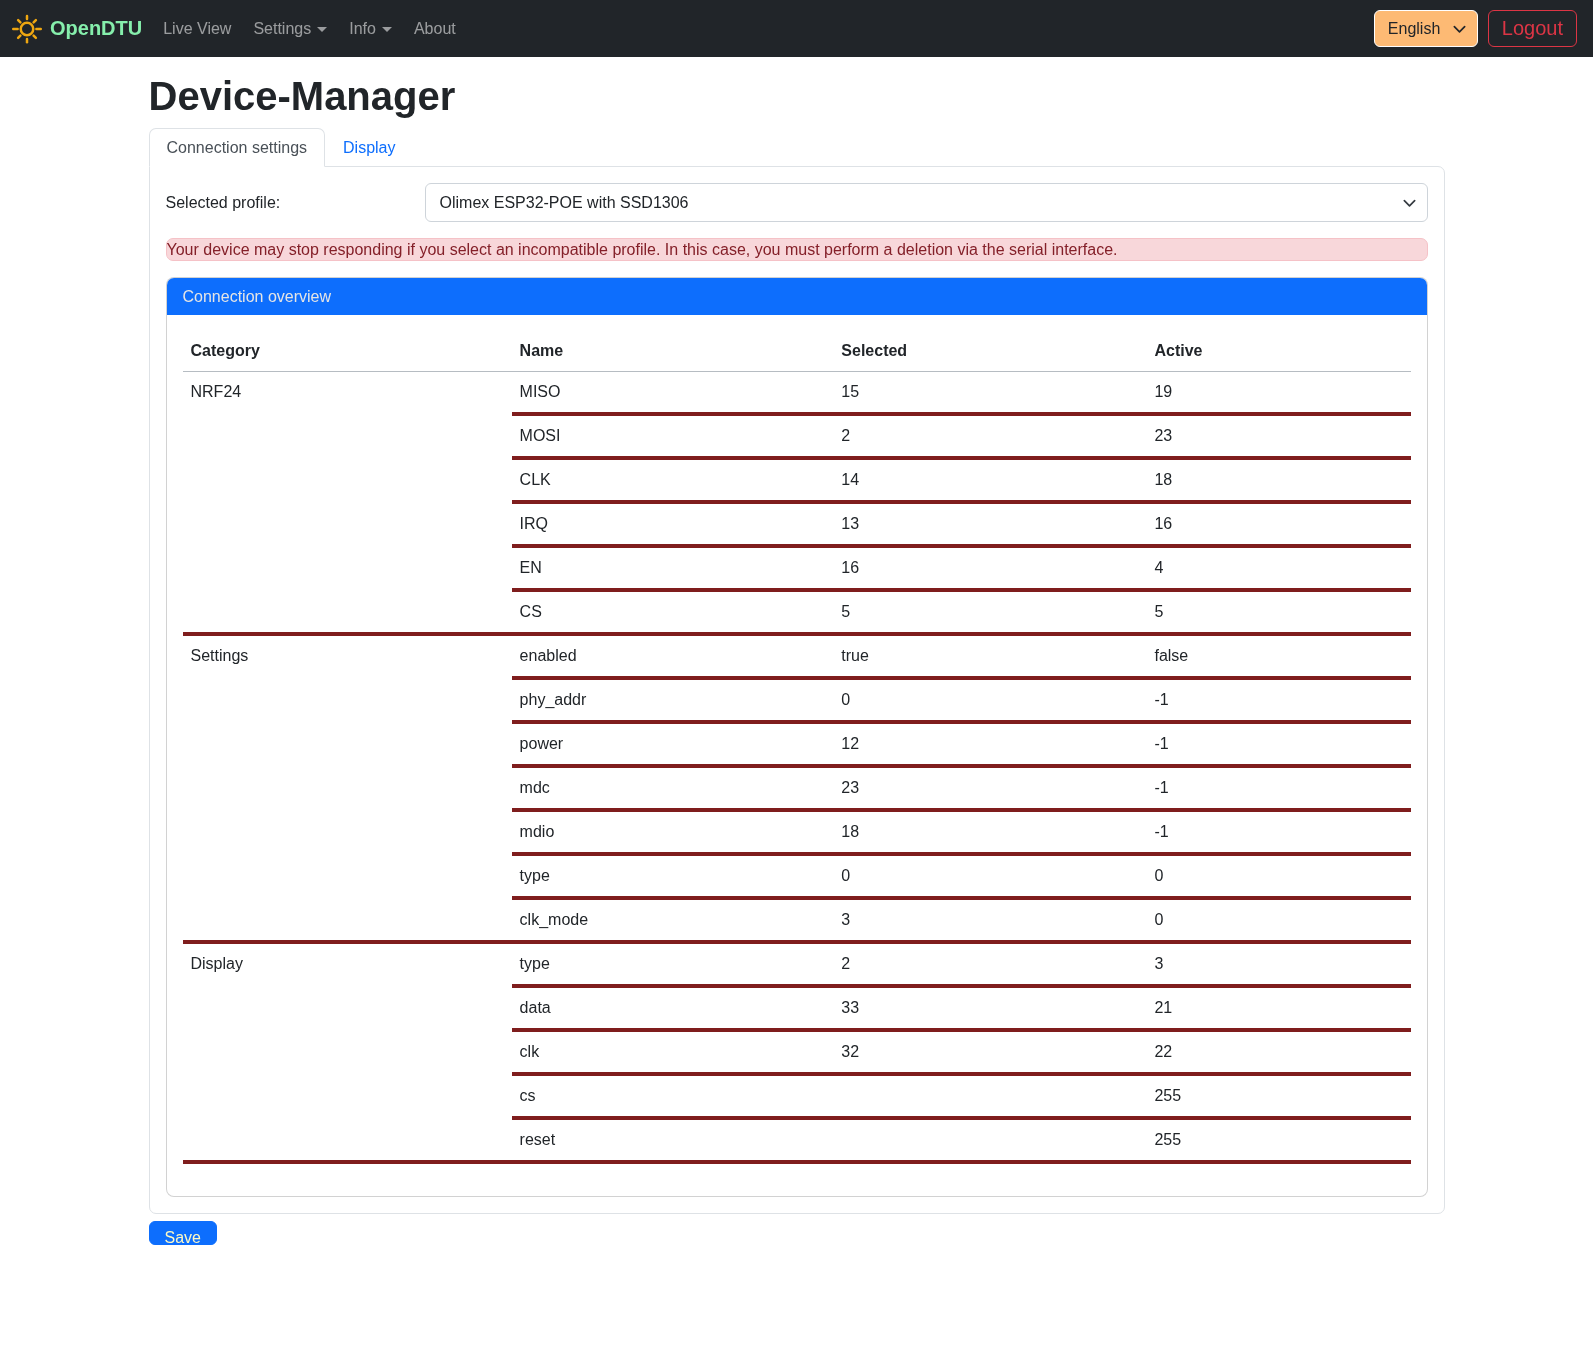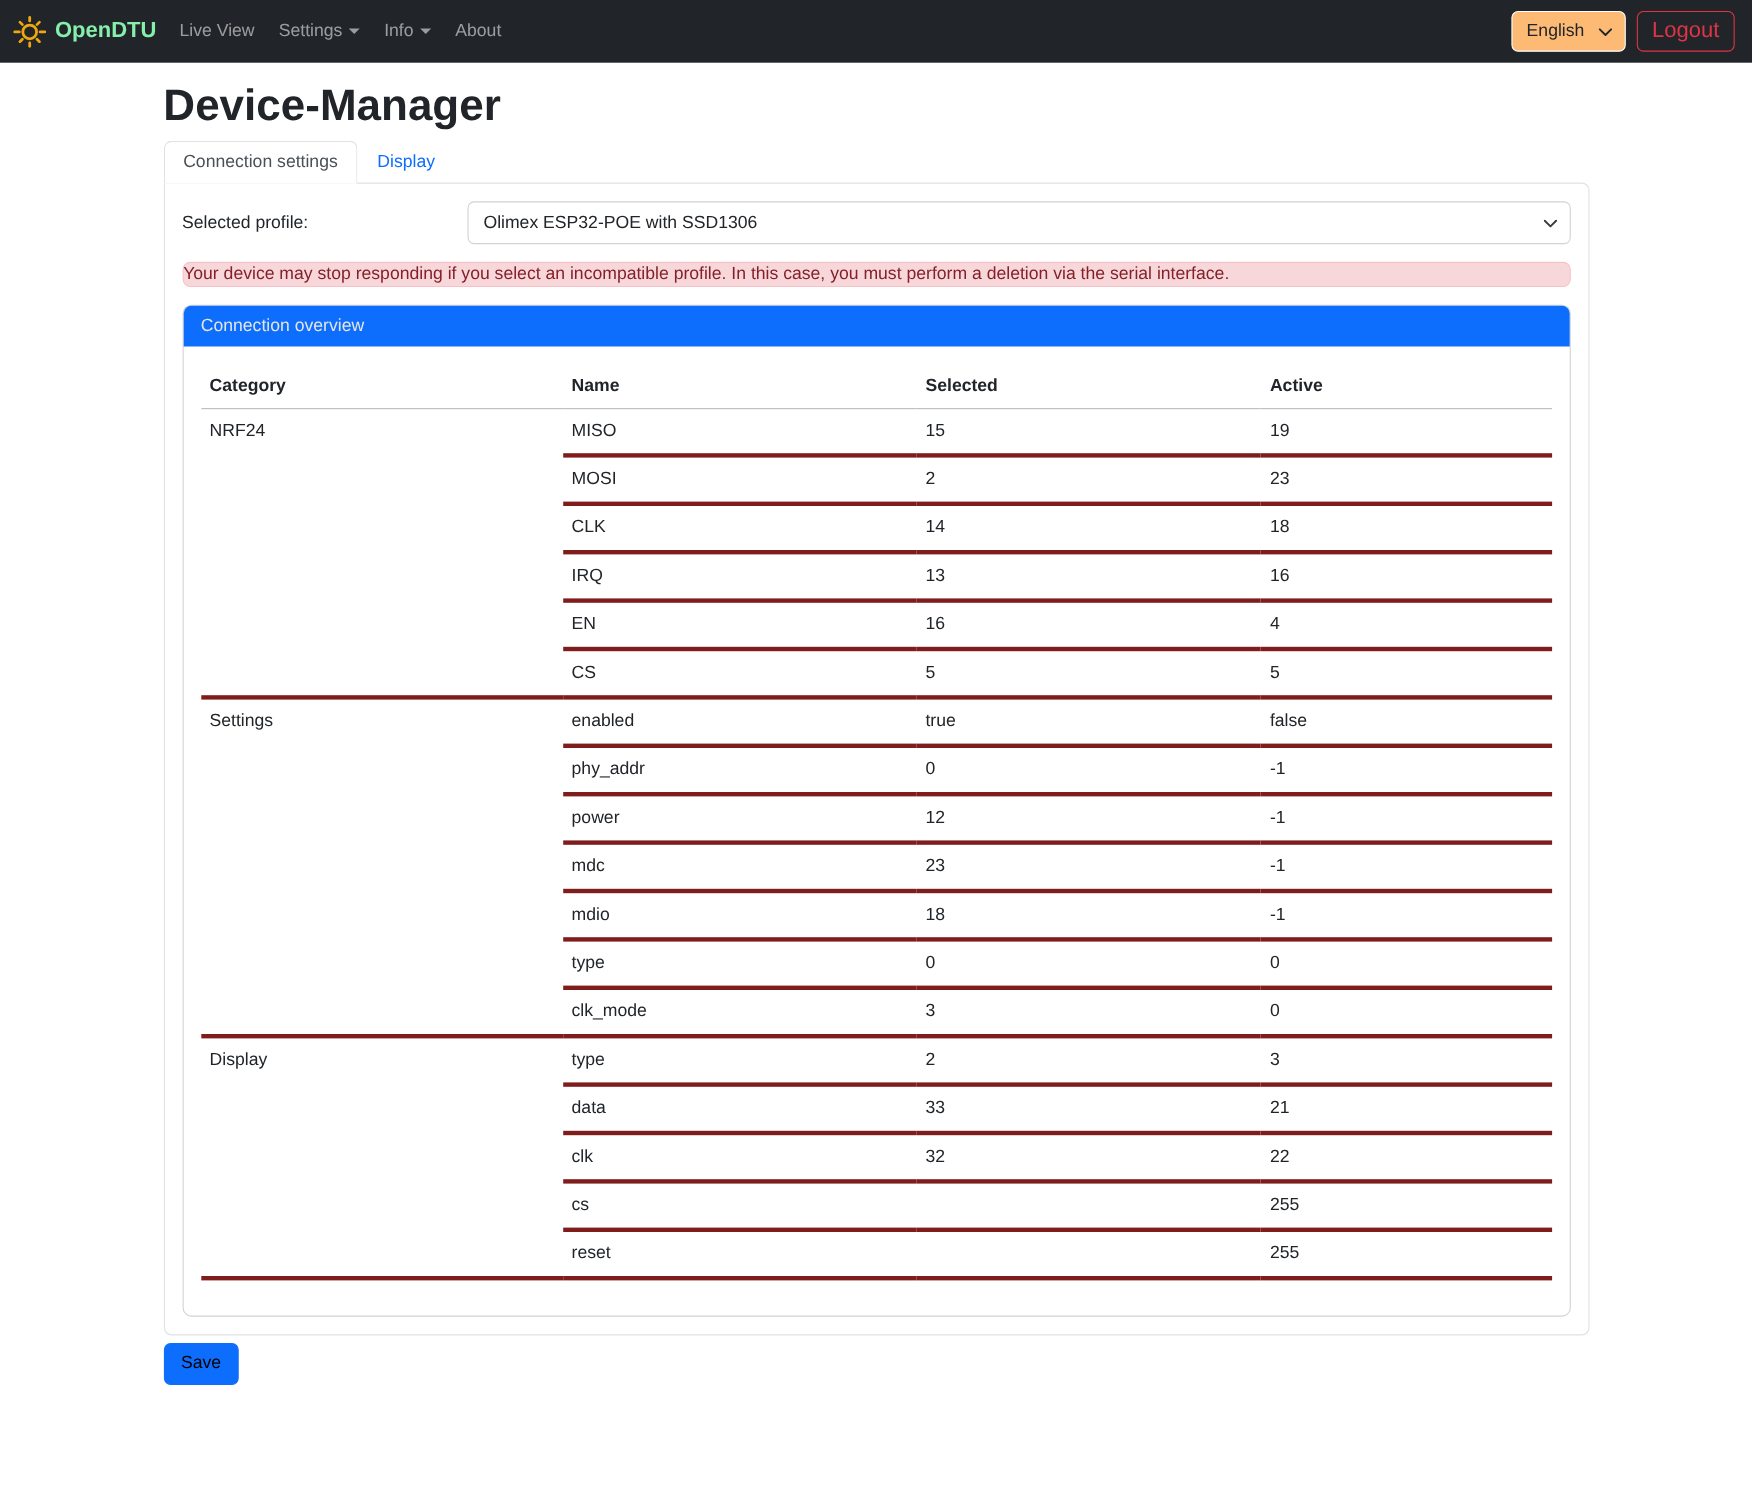--- a/index.html
+++ b/index.html
@@ -179,27 +179,27 @@
   .ov-table thead th {
     font-weight: 700;
     border-bottom: 1px solid #b6bcc2;
   }
   .ov-table tbody td { border-bottom: 4px solid #7f1d1d; }
 
   
   .save-btn {
     background: #0d6efd;
     border: 1px solid #0d6efd;
-    color: #000000;
+    color: #fef9c3;
     font-family: inherit;
     font-size: 16px;
     border-radius: 6px;
     padding: 7px 15px;
     margin: 7px 0 0 0;
-    height: 38px;
+    height: 24px;
     cursor: pointer;
   }
 </style>
 </head>
 <body>
 
 <nav class="navbar">
   <a class="brand" href="#">
     <span style="line-height:0;">
       <svg width="30" height="30" viewBox="0 0 24 24" fill="none" stroke="#efa711" stroke-width="2" stroke-linecap="round">

